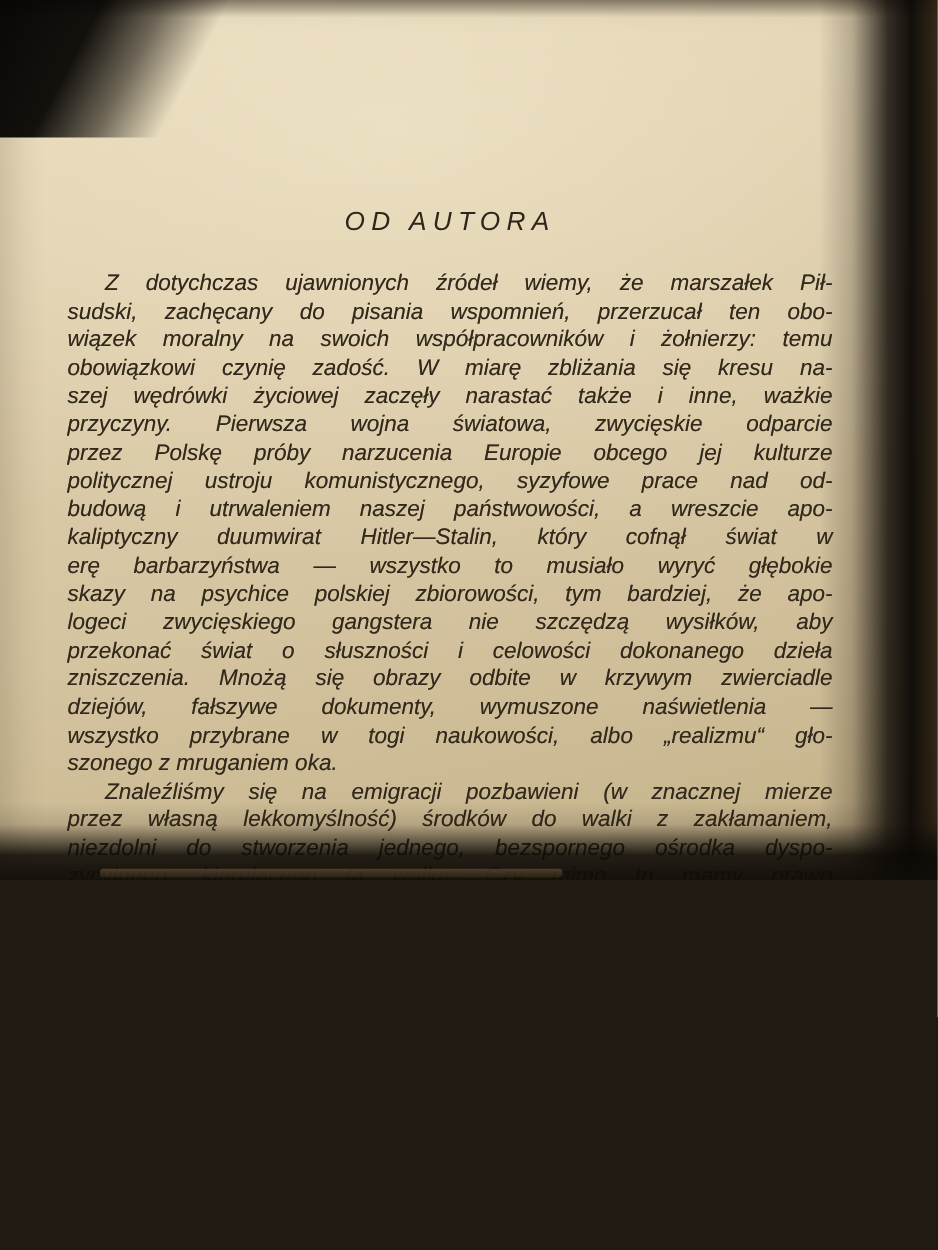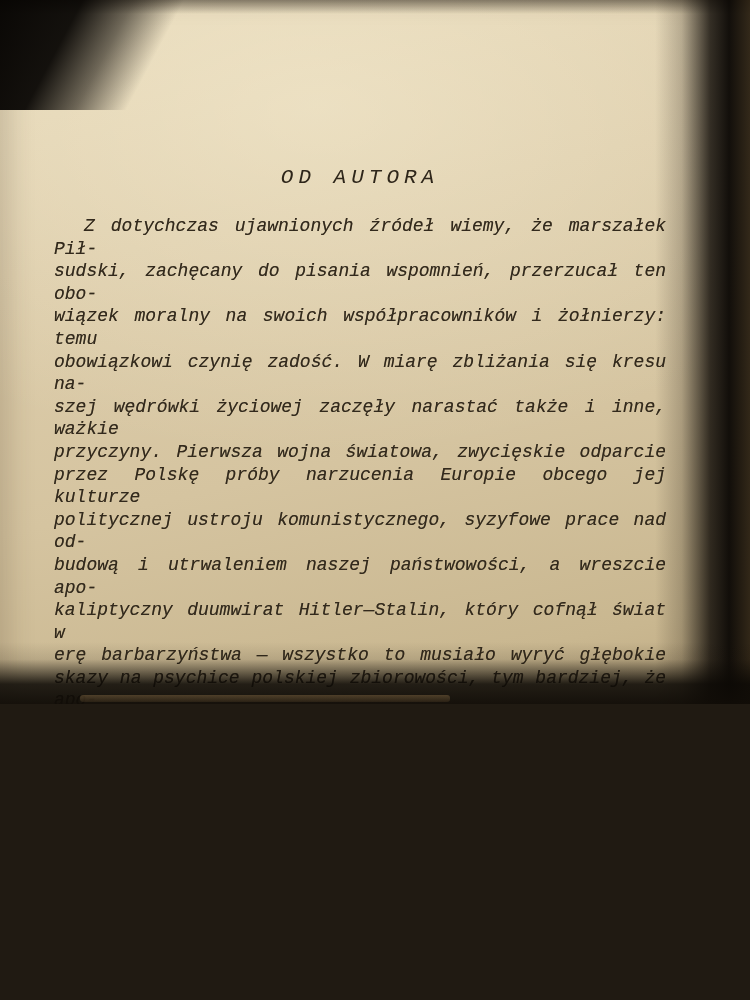--- a/index.html
+++ b/index.html
@@ -6,21 +6,21 @@
     margin: 0;
     padding: 0;
     background: #201a12;
   }
   .photo {
     position: relative;
     width: 750px;
     height: 704px;
     overflow: hidden;
     background: #eab308;
-    font-family: Liberation Mono, monospace;
+    font-family: Liberation Sans, sans-serif;
   }
   .paper {
     position: absolute;
     inset: 0;
     background:
       radial-gradient(ellipse 130% 80% at 42% 15%, rgba(255, 248, 224, 0.38), rgba(255,248,224,0) 62%),
       linear-gradient(168deg, #e6d8b8 0%, #ddcdab 32%, #d5c4a0 62%, #c9b790 88%, #bfab83 100%);
     box-shadow: inset 10px 0 26px rgba(60, 45, 25, 0.18);
   }
   .page-title {
@@ -140,20 +140,21 @@
         <div class="line">politycznej ustroju komunistycznego, syzyfowe prace nad od-</div>
         <div class="line">budową i utrwaleniem naszej państwowości, a wreszcie apo-</div>
         <div class="line">kaliptyczny duumwirat Hitler—Stalin, który cofnął świat w</div>
         <div class="line">erę barbarzyństwa — wszystko to musiało wyryć głębokie</div>
         <div class="line">skazy na psychice polskiej zbiorowości, tym bardziej, że apo-</div>
         <div class="line">logeci zwycięskiego gangstera nie szczędzą wysiłków, aby</div>
         <div class="line">przekonać świat o słuszności i celowości dokonanego dzieła</div>
         <div class="line">zniszczenia. Mnożą się obrazy odbite w krzywym zwierciadle</div>
         <div class="line">dziejów, fałszywe dokumenty, wymuszone naświetlenia —</div>
         <div class="line">wszystko przybrane w togi naukowości, albo „realizmu“ gło-</div>
+        <div class="line last">szonego z mruganiem oka.</div>
       </div>
       <div class="para">
         <div class="line first">Znaleźliśmy się na emigracji pozbawieni (w znacznej mierze</div>
         <div class="line">przez własną lekkomyślność) środków do walki z zakłamaniem,</div>
         <div class="line">niezdolni do stworzenia jednego, bezspornego ośrodka dyspo-</div>
         <div class="line">zycyjnego, kierującego tą walką. Czy mimo to mamy prawo</div>
         <div class="line">bezczynnie patrzeć na zacieranie śladów zbrodni, na panosze-</div>
         <div class="line">nie się kłamstwa, milcząco akceptować opluwanie pamięci naj-</div>
         <div class="line">lepszych synów Ojczyzny, potulnie przyjmować dawki trucizny</div>
         <div class="line">sączonej w dusze nowych pokoleń?... Odpowiedzią niech będą</div>

